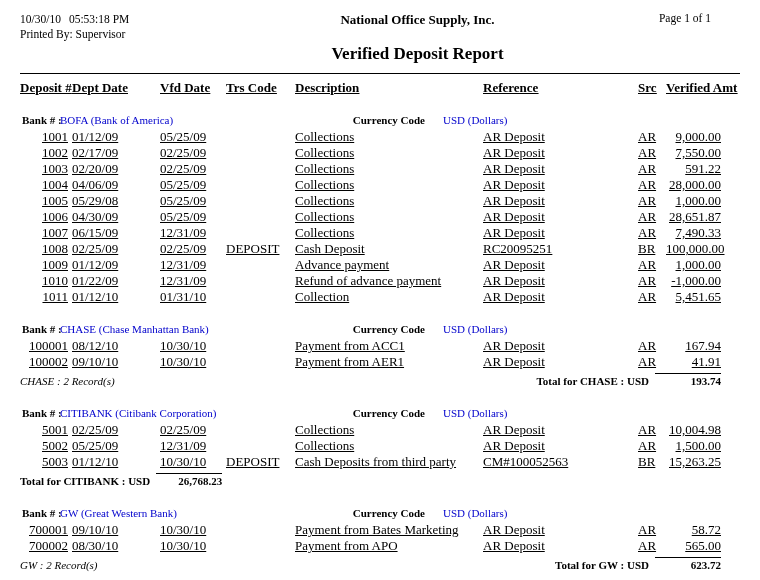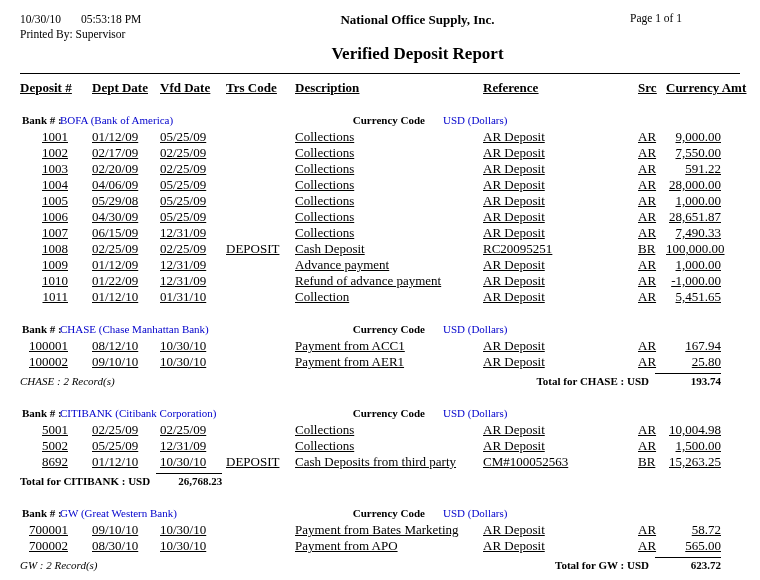--- a/index.html
+++ b/index.html
@@ -6,37 +6,37 @@
   html,body { background:#ffffff; }
   body {
     width:760px; height:580px; overflow:hidden;
     font-family:"Liberation Serif", serif; color:#000;
   }
   .page { padding:12px 20px 0 20px; width:760px; }
 
   
   .page-header { display:flex; align-items:flex-start; }
   .ph-left { width:185px; font-size:11.5px; line-height:15px; }
-  .ph-line .time { margin-left:20px; }
+  .ph-line .time { margin-left:8px; }
   .ph-center { flex:1; text-align:center; }
   .company { font-size:13px; font-weight:bold; }
   .title { font-size:17px; font-weight:bold; margin-top:16px; }
-  .ph-right { width:110px; text-align:left; font-size:11.5px; }
+  .ph-right { width:110px; text-align:center; font-size:11.5px; }
   .rule { border-top:1px solid #000; margin-top:9px; }
 
   
   .report { width:701px; }
   .row {
     display:grid;
     grid-template-columns:48px 92px 66px 69px 188px 155px 28px 55px;
     font-size:13px; line-height:16px;text-decoration:underline;
   }
   .c { white-space:nowrap; }
   .c1 { text-align:right; }
-  .c2 { padding-left:24px; }
+  .c2 { padding-left:4px; }
   .c8 { text-align:right; }
   .col-headers { margin-top:6px; margin-bottom:4px; font-weight:bold; }
   .col-headers .c { text-decoration:underline; }
 
   
   .bank-row { position:relative; height:17px; font-size:11px; line-height:17px; white-space:nowrap;margin-top:16px; }
   .bank-label { position:absolute; left:2px; font-weight:bold; }
   .bank-name { position:absolute; left:40px; color:var(--bank-blue,#0000cc); }
   .currency-label { position:absolute; left:255px; width:150px; text-align:right; font-weight:bold; }
   .currency-value { position:absolute; left:423px; color:var(--bank-blue,#0000cc); }
@@ -75,21 +75,21 @@
 
   <div class="report">
     <div class="row col-headers">
       <span class="c c1">Deposit #</span>
       <span class="c c2">Dept Date</span>
       <span class="c c3">Vfd Date</span>
       <span class="c c4">Trs Code</span>
       <span class="c c5">Description</span>
       <span class="c c6">Reference</span>
       <span class="c c7">Src</span>
-      <span class="c c8">Currency Amt</span>
+      <span class="c c8">Verified Amt</span>
     </div>
 
     <div id="report-body">
         <div class="bank-row">
           <span class="bank-label">Bank # :</span>
           <span class="bank-name">BOFA (Bank of America)</span>
           <span class="currency-label">Currency Code</span>
           <span class="currency-value">USD (Dollars)</span>
         </div>
         <div class="row data-row">
@@ -219,21 +219,21 @@
           <span class="c c8">167.94</span>
         </div>
         <div class="row data-row">
           <span class="c c1">100002</span>
           <span class="c c2">09/10/10</span>
           <span class="c c3">10/30/10</span>
           <span class="c c4"></span>
           <span class="c c5">Payment from AER1</span>
           <span class="c c6">AR Deposit</span>
           <span class="c c7">AR</span>
-          <span class="c c8">25.80</span>
+          <span class="c c8">41.91</span>
         </div>
         <div class="summary-row">
           <span class="rec-count">CHASE : 2 Record(s)</span>
           <span class="total-label">Total for CHASE : USD</span>
           <span class="total-amount">193.74</span>
         </div>
         <div class="bank-row">
           <span class="bank-label">Bank # :</span>
           <span class="bank-name">CITIBANK (Citibank Corporation)</span>
           <span class="currency-label">Currency Code</span>
@@ -253,21 +253,21 @@
           <span class="c c1">5002</span>
           <span class="c c2">05/25/09</span>
           <span class="c c3">12/31/09</span>
           <span class="c c4"></span>
           <span class="c c5">Collections</span>
           <span class="c c6">AR Deposit</span>
           <span class="c c7">AR</span>
           <span class="c c8">1,500.00</span>
         </div>
         <div class="row data-row">
-          <span class="c c1">8692</span>
+          <span class="c c1">5003</span>
           <span class="c c2">01/12/10</span>
           <span class="c c3">10/30/10</span>
           <span class="c c4">DEPOSIT</span>
           <span class="c c5">Cash Deposits from third party</span>
           <span class="c c6">CM#100052563</span>
           <span class="c c7">BR</span>
           <span class="c c8">15,263.25</span>
         </div>
         <div class="summary-row">
           <span class="total-label">Total for CITIBANK : USD</span>

